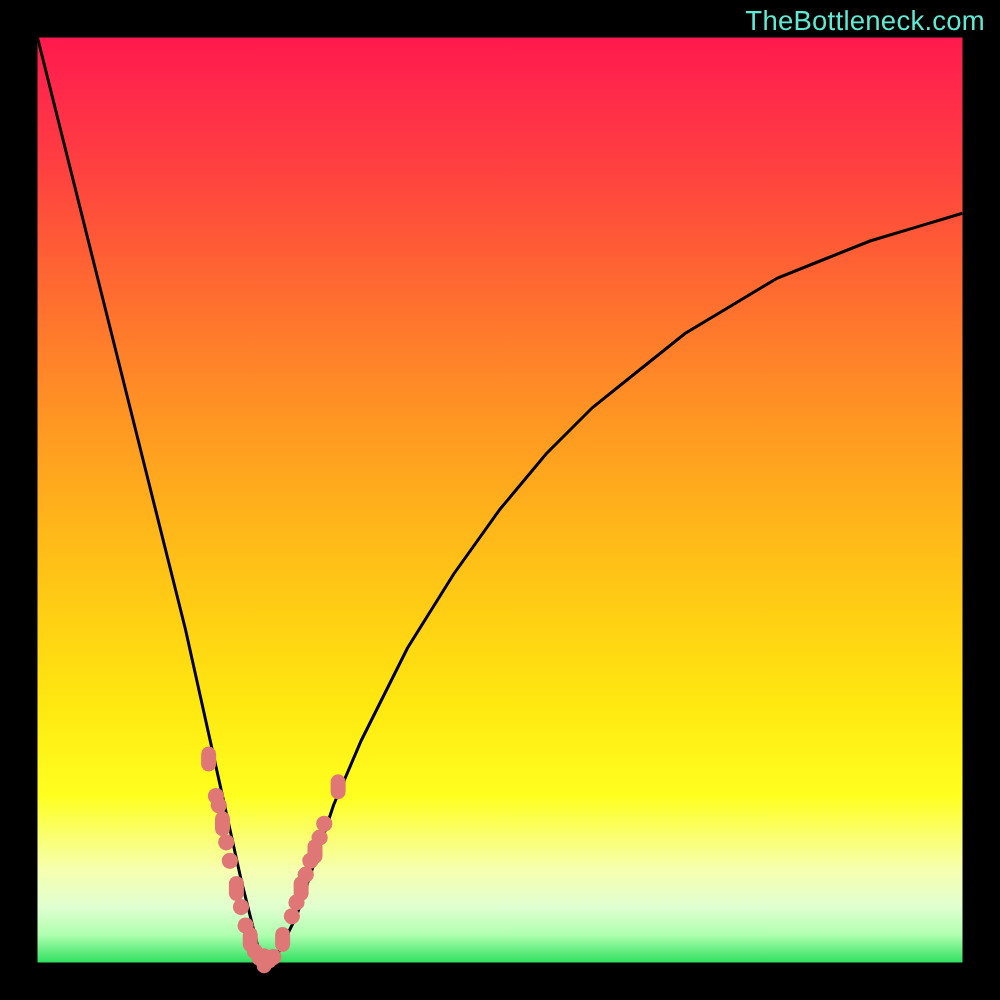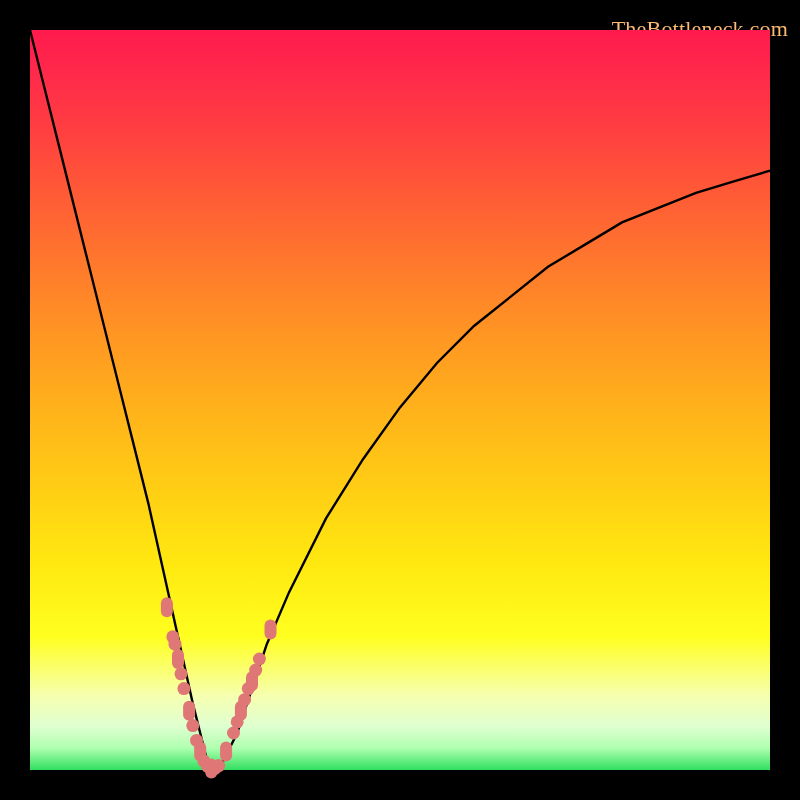--- a/index.html
+++ b/index.html
@@ -39,26 +39,25 @@
       #f6ffb0 90%,
       #e0ffd0 94%,
       #b0ffb0 97%,
       #30e060 100%
     );
   }
   .watermark {
     position: absolute;
     top: 4px;
     right: 12px;
-    font-family: Liberation Serif, serif;
+    font-family: Liberation Sans, sans-serif;
     font-size: 22px;
-    color: #fdba74;
+    color: #5eead4;
     letter-spacing: 0.2px;
     user-select: none;
-    margin-top: 12px;
   }
   svg.curves {
     position: absolute;
     top: 0;
     left: 0;
     width: 740px;
     height: 740px;
     overflow: visible;
   }
   .curve {

